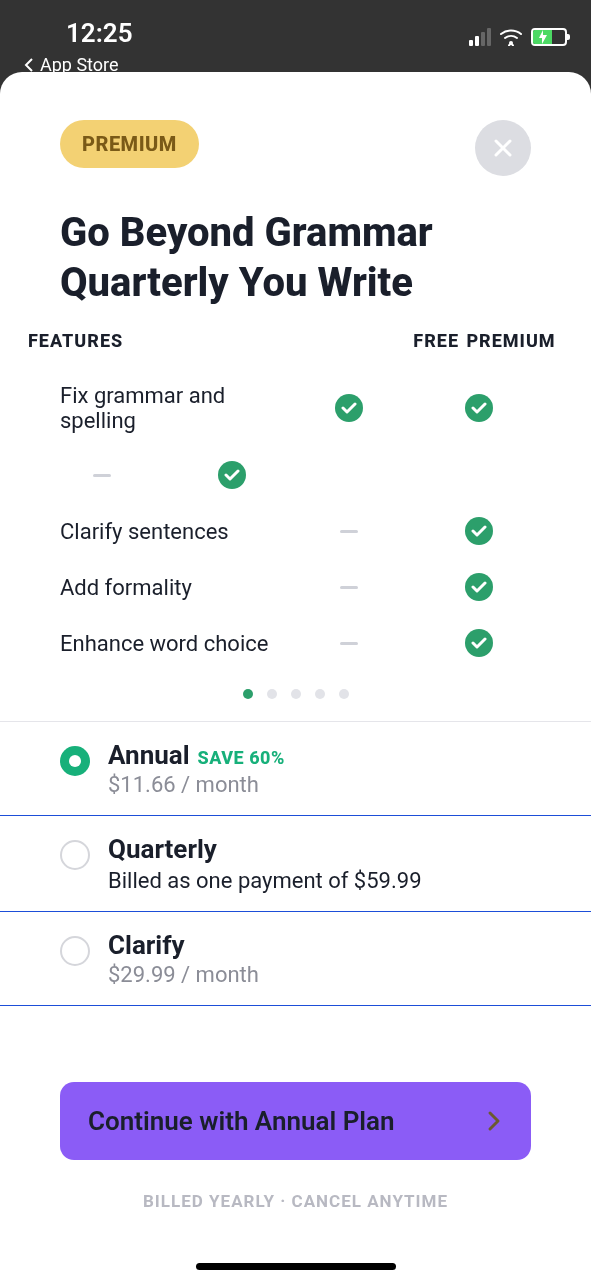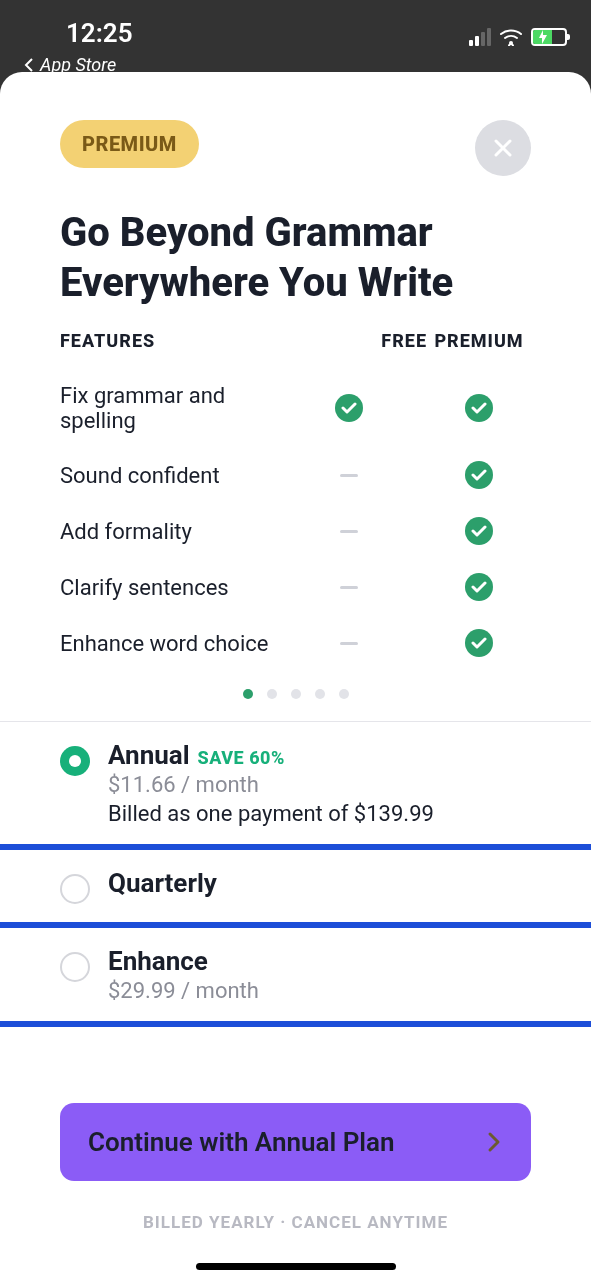--- a/index.html
+++ b/index.html
@@ -15,21 +15,21 @@
     height: 93px;
     color: #fff;
     padding: 0 24px;
     display: flex;
     justify-content: space-between;
     align-items: flex-start;
     padding-top: 18px;
   }
   .status-left { display: flex; flex-direction: column; }
   .status-time { font-size: 26px; font-weight: 600; margin-left: 42px; }
-  .status-back { font-size: 18px; margin-top: 6px; display: flex; align-items: center; font-style: italic; }
+  .status-back { font-size: 18px; margin-top: 6px; display: flex; align-items: center; }
   .status-right { display: flex; align-items: center; gap: 8px; margin-top: 10px; }
   .signal { display: flex; align-items: flex-end; gap: 2px; }
   .signal-bar { width: 4px; background: #666; border-radius: 1px; }
   .signal-bar.active { background: #fff; }
   .wifi { width: 24px; height: 18px; }
   .battery {
     width: 36px; height: 18px; border: 2px solid #fff; border-radius: 4px;
     position: relative; display: flex; align-items: center;
   }
   .battery::after {
@@ -63,21 +63,21 @@
   .close-btn {
     width: 56px; height: 56px; border-radius: 50%;
     background: #dcdde2; display: flex; align-items: center; justify-content: center;
     cursor: pointer;
   }
   .headline {
     font-size: 40px; font-weight: 800; color: #1a1f2b;
     padding: 32px 60px 22px 60px; line-height: 1.25;
   }
   .table-header {
-    display: flex; padding: 0 60px; font-weight: 800; font-size: 18px;
+    display: flex; padding: 0 28px; font-weight: 800; font-size: 18px;
     letter-spacing: 1px; color: #1a1f2b; margin-bottom: 18px;
   }
   .th-features { flex: 1; }
   .th-free { width: 84px; text-align: right; }
   .th-premium { width: 104px; text-align: center; }
   .feature-row {
     display: flex; align-items: center; padding: 14px 60px;
     font-size: 22px; color: #1a1f2b; gap: 36px;
   }
   .feature-label { flex: 1; }
@@ -88,21 +88,21 @@
     width: 28px; height: 28px; border-radius: 50%;
     background: #2c9f6b; display: flex; align-items: center; justify-content: center;
   }
   .dash { width: 18px; height: 3px; background: #cfd1d8; border-radius: 2px; }
   .dots { display: flex; justify-content: center; gap: 14px; margin: 18px 0 22px 0; }
   .dot { width: 10px; height: 10px; border-radius: 50%; background: #e2e3e8; }
   .dot.active { background: #2c9f6b; }
   .plans { border-top: 1px solid #e5e5ea; }
   .plan {
     display: flex; align-items: flex-start; gap: 18px;
-    padding: 18px 60px 18px 60px; border-bottom: 6px solid #1d4ed8;
+    padding: 18px 60px 18px 60px; border-bottom: 1px solid #1d4ed8;
     cursor: pointer;
   }
   .radio {
     width: 30px; height: 30px; border-radius: 50%;
     border: 2px solid #d5d6db; margin-top: 6px; flex-shrink: 0;
     display: flex; align-items: center; justify-content: center;
   }
   .radio.selected { border: none; background: #17b07a; }
   .radio.selected::after {
     content: ""; width: 12px; height: 12px; border-radius: 50%; background: #fff;
@@ -164,21 +164,21 @@
 <div class="sheet">
   <div class="sheet-header">
     <div class="premium-badge">PREMIUM</div>
     <div class="close-btn">
       <svg width="24" height="24" viewBox="0 0 24 24">
         <path d="M5 5 L19 19 M19 5 L5 19" stroke="#fff" stroke-width="3" stroke-linecap="round"></path>
       </svg>
     </div>
   </div>
 
-  <div class="headline">Go Beyond Grammar Everywhere You Write</div>
+  <div class="headline">Go Beyond Grammar Quarterly You Write</div>
 
   <div class="table-header">
     <div class="th-features">FEATURES</div>
     <div class="th-free">FREE</div>
     <div class="th-premium">PREMIUM</div>
   </div>
 
   <div id="feature-list">
       <div class="feature-row">
         <div class="feature-label">Fix grammar and spelling</div>
@@ -191,47 +191,46 @@
         </div>
         <div class="cell cell-premium">
           <div class="check">
             <svg width="16" height="12" viewBox="0 0 16 12">
               <path d="M2 6 L6 10 L14 2" stroke="#fff" stroke-width="3" fill="none" stroke-linecap="round" stroke-linejoin="round"></path>
             </svg>
           </div>
         </div>
       </div>
       <div class="feature-row">
-        <div class="feature-label">Sound confident</div>
+        <div class="cell cell-free">
+          <div class="dash"></div>
+        </div>
+        <div class="cell cell-premium">
+          <div class="check">
+            <svg width="16" height="12" viewBox="0 0 16 12">
+              <path d="M2 6 L6 10 L14 2" stroke="#fff" stroke-width="3" fill="none" stroke-linecap="round" stroke-linejoin="round"></path>
+            </svg>
+          </div>
+        </div>
+      </div>
+      <div class="feature-row">
+        <div class="feature-label">Clarify sentences</div>
         <div class="cell cell-free">
           <div class="dash"></div>
         </div>
         <div class="cell cell-premium">
           <div class="check">
             <svg width="16" height="12" viewBox="0 0 16 12">
               <path d="M2 6 L6 10 L14 2" stroke="#fff" stroke-width="3" fill="none" stroke-linecap="round" stroke-linejoin="round"></path>
             </svg>
           </div>
         </div>
       </div>
       <div class="feature-row">
         <div class="feature-label">Add formality</div>
-        <div class="cell cell-free">
-          <div class="dash"></div>
-        </div>
-        <div class="cell cell-premium">
-          <div class="check">
-            <svg width="16" height="12" viewBox="0 0 16 12">
-              <path d="M2 6 L6 10 L14 2" stroke="#fff" stroke-width="3" fill="none" stroke-linecap="round" stroke-linejoin="round"></path>
-            </svg>
-          </div>
-        </div>
-      </div>
-      <div class="feature-row">
-        <div class="feature-label">Clarify sentences</div>
         <div class="cell cell-free">
           <div class="dash"></div>
         </div>
         <div class="cell cell-premium">
           <div class="check">
             <svg width="16" height="12" viewBox="0 0 16 12">
               <path d="M2 6 L6 10 L14 2" stroke="#fff" stroke-width="3" fill="none" stroke-linecap="round" stroke-linejoin="round"></path>
             </svg>
           </div>
         </div>
@@ -258,33 +257,33 @@
       <div class="dot"></div>
       <div class="dot"></div>
     </div>
 
   <div class="plans" id="plan-list">
       <div class="plan">
         <div class="radio selected"></div>
         <div style="flex:1">
           <div><span class="plan-title">Annual</span><span class="plan-save">SAVE 60%</span></div>
           <div class="plan-price">$11.66 / month</div>
-          <div class="plan-billing">Billed as one payment of $139.99</div>
         </div>
       </div>
       <div class="plan">
         <div class="radio"></div>
         <div style="flex:1">
           <div><span class="plan-title">Quarterly</span></div>
+          <div class="plan-billing">Billed as one payment of $59.99</div>
         </div>
       </div>
       <div class="plan">
         <div class="radio"></div>
         <div style="flex:1">
-          <div><span class="plan-title">Enhance</span></div>
+          <div><span class="plan-title">Clarify</span></div>
           <div class="plan-price">$29.99 / month</div>
         </div>
       </div>
     </div>
 
   <div class="cta-wrap">
     <div class="cta">
       <span class="cta-label">Continue with Annual Plan</span>
       <svg width="18" height="24" viewBox="0 0 18 24">
         <path d="M5 4 L13 12 L5 20" stroke="#6b5a30" stroke-width="3" fill="none" stroke-linecap="round" stroke-linejoin="round"></path>

